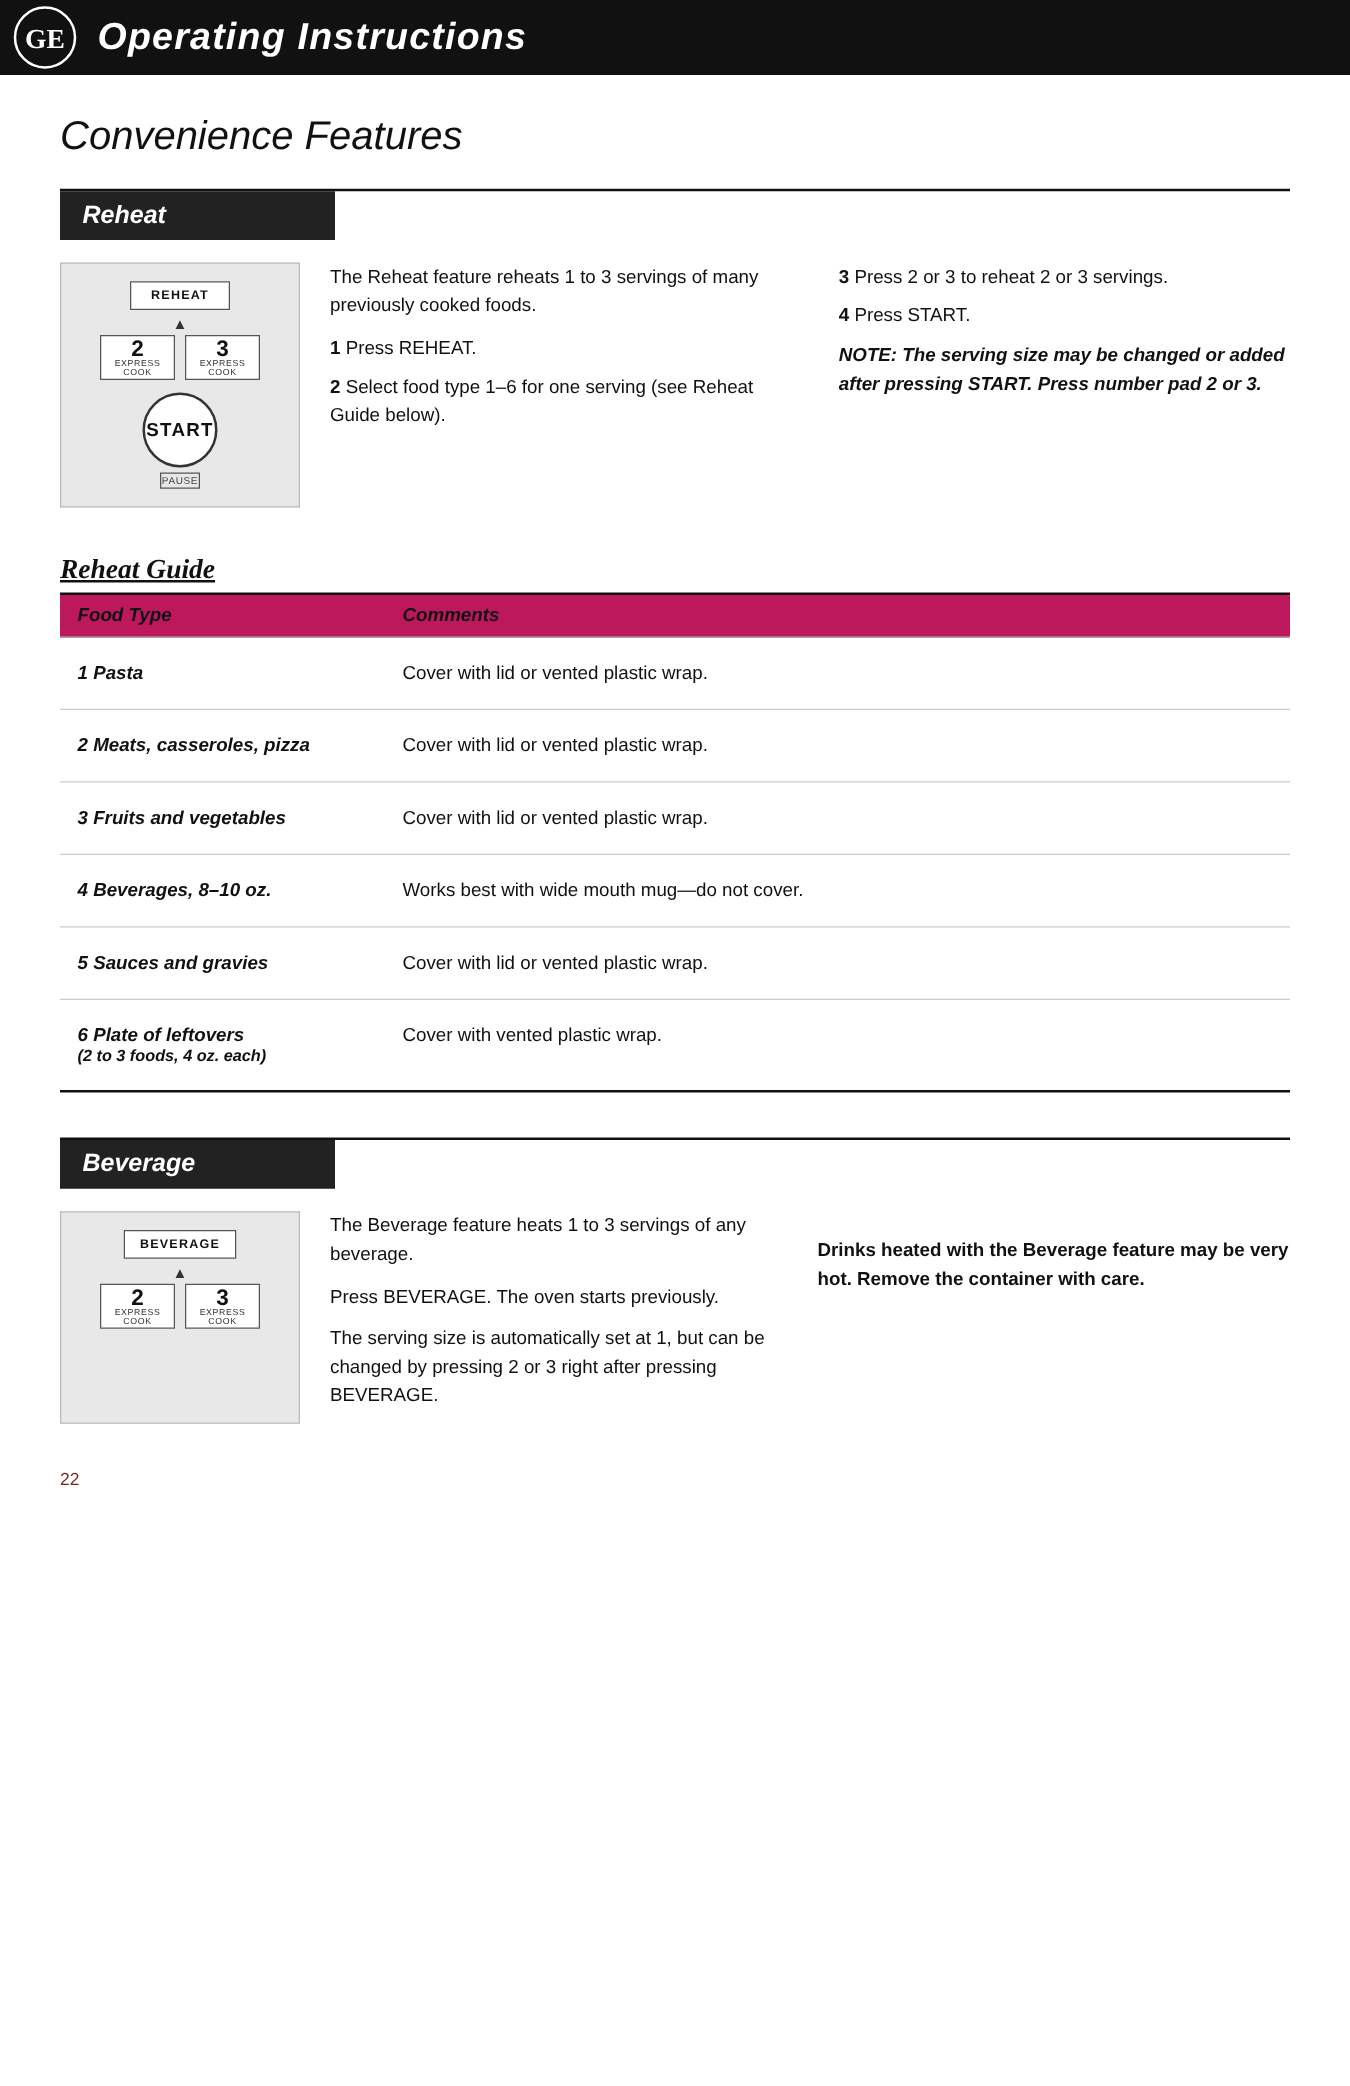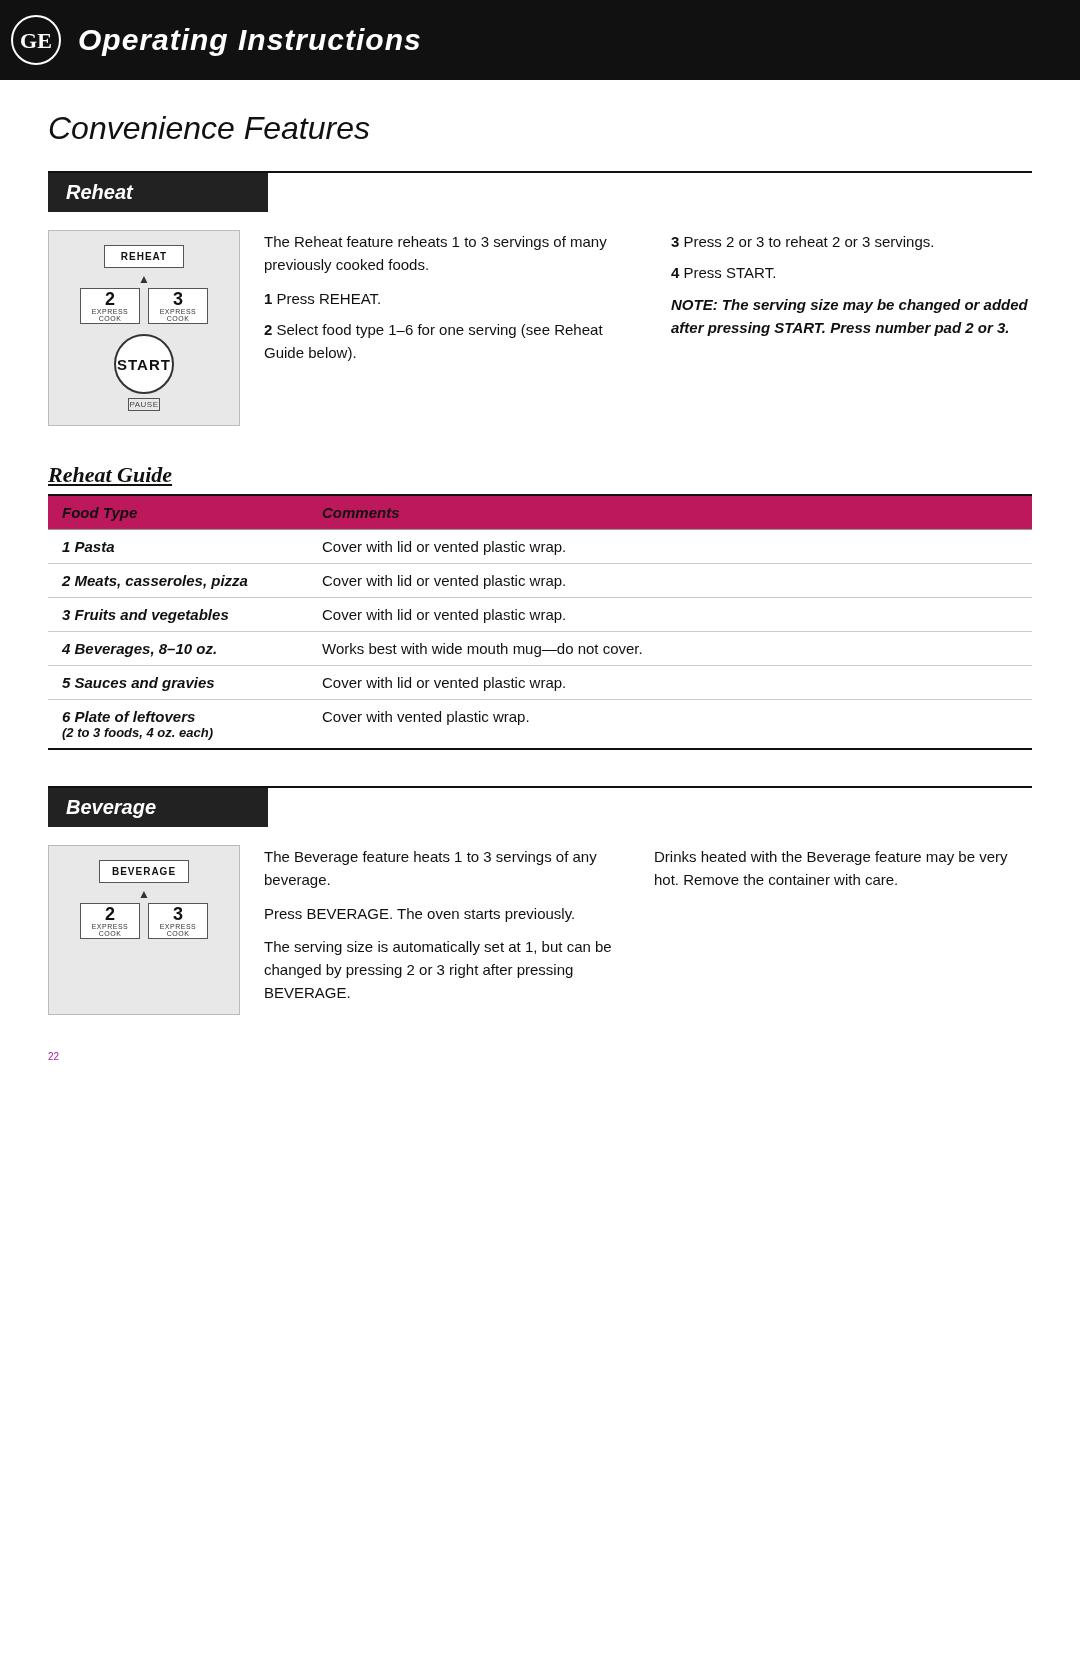--- a/index.html
+++ b/index.html
@@ -11,21 +11,21 @@
       font-size: 15px;
       color: #111;
     }
 
     
     .header {
       background: #111;
       display: flex;
       align-items: center;
       padding: 0 0 0 10px;
-      height: 80px;
+      height: 60px;
     }
     .header-icon {
       width: 52px;
       height: 52px;
       margin-right: 16px;
       flex-shrink: 0;
     }
     .header-title {
       font-size: 30px;
       font-weight: bold;
@@ -221,21 +221,21 @@
       background: #be185d;
       font-style: italic;
       font-weight: bold;
       font-size: 15px;
       text-align: left;
       padding: 8px 14px;
       border-bottom: 1px solid #999;
     }
 
     .guide-table td {
-      padding: 8px 14px;
+      padding: 20px 14px;
       font-size: 15px;
       border-bottom: 1px solid #ccc;
       vertical-align: top;
     }
 
     .guide-table tr:last-child td {
       border-bottom: none;
     }
 
     .guide-table td.food-type {
@@ -260,29 +260,30 @@
       flex: 1;
       font-size: 15px;
       line-height: 1.55;
     }
 
     .beverage-col p {
       margin-bottom: 10px;
     }
 
     .beverage-warning {
-      font-weight: normal;
+      font-weight: bold;
       font-size: 15px;
       line-height: 1.55;
+      margin-top: 20px;
     }
 
     
     .page-number {
-      font-size: 10px;
-      color: #a21caf;
+      font-size: 14px;
+      color: #7f1d1d;
       margin-top: 20px;
     }
 
     .divider-line {
       border: none;
       border-top: 2px solid #111;
       margin-bottom: 0;
     }
   </style>
 </head>

